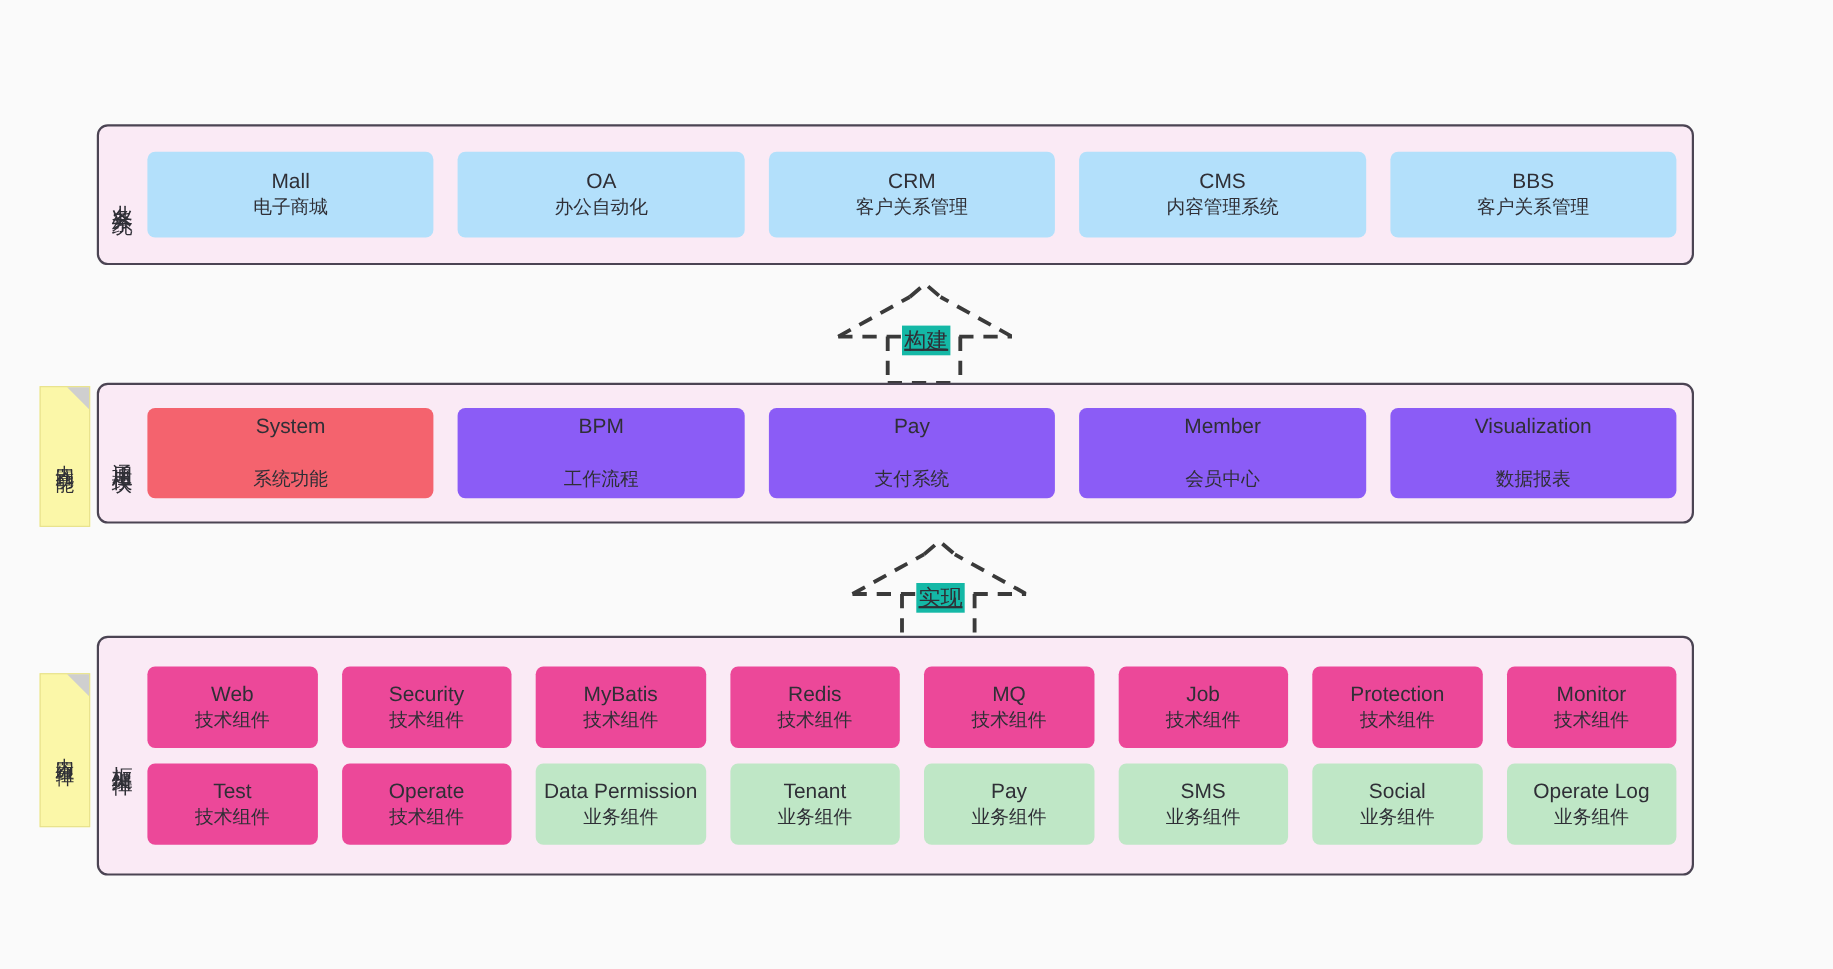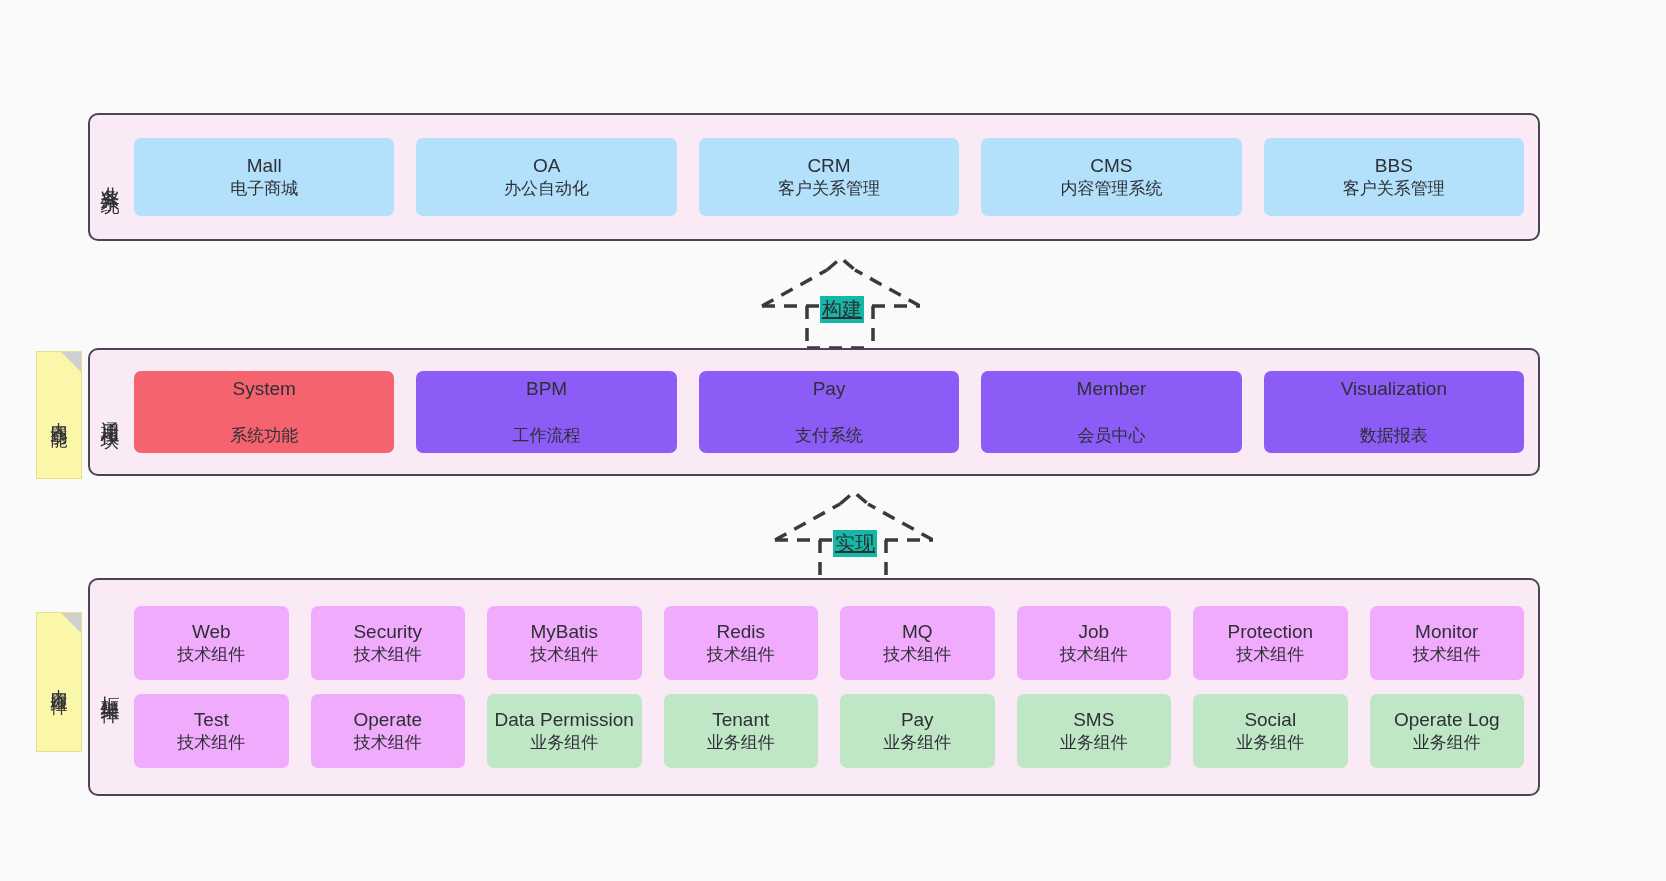--- a/index.html
+++ b/index.html
@@ -77,21 +77,21 @@
     padding: 6px 4px;
     box-sizing: border-box;
     color: #2f2f36;
   }
   .card .t1 { font-size: 19px; }
   .card .t2 { font-size: 17px; }
 
   .c-blue       { background: #b3e0fb; }
   .c-red        { background: #f4636e; }
   .c-pink       { background: #8b5cf6; justify-content: flex-end; }
-  .c-green      { background: #f0abfc; }
+  .c-green      { background: #ec4899; }
   .c-lightgreen { background: #bfe7c6; }
 
   
   .h-biz   { height: 78px; }
   .h-mod   { height: 82px; gap: 24px; }
   .h-comp  { height: 74px; }
 
   
   .note {
     position: absolute;

